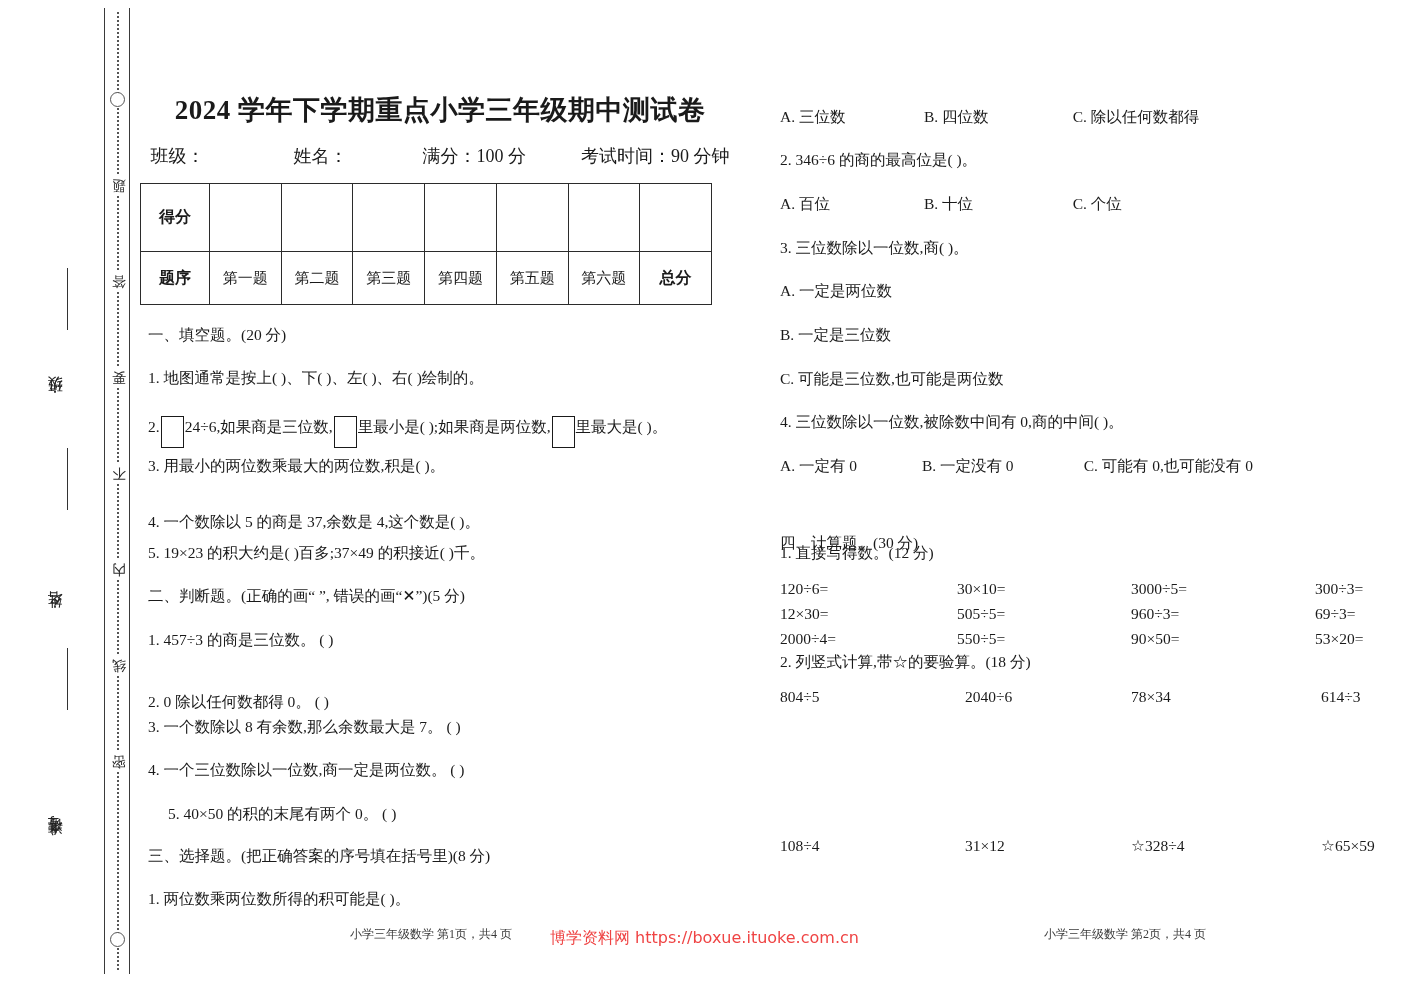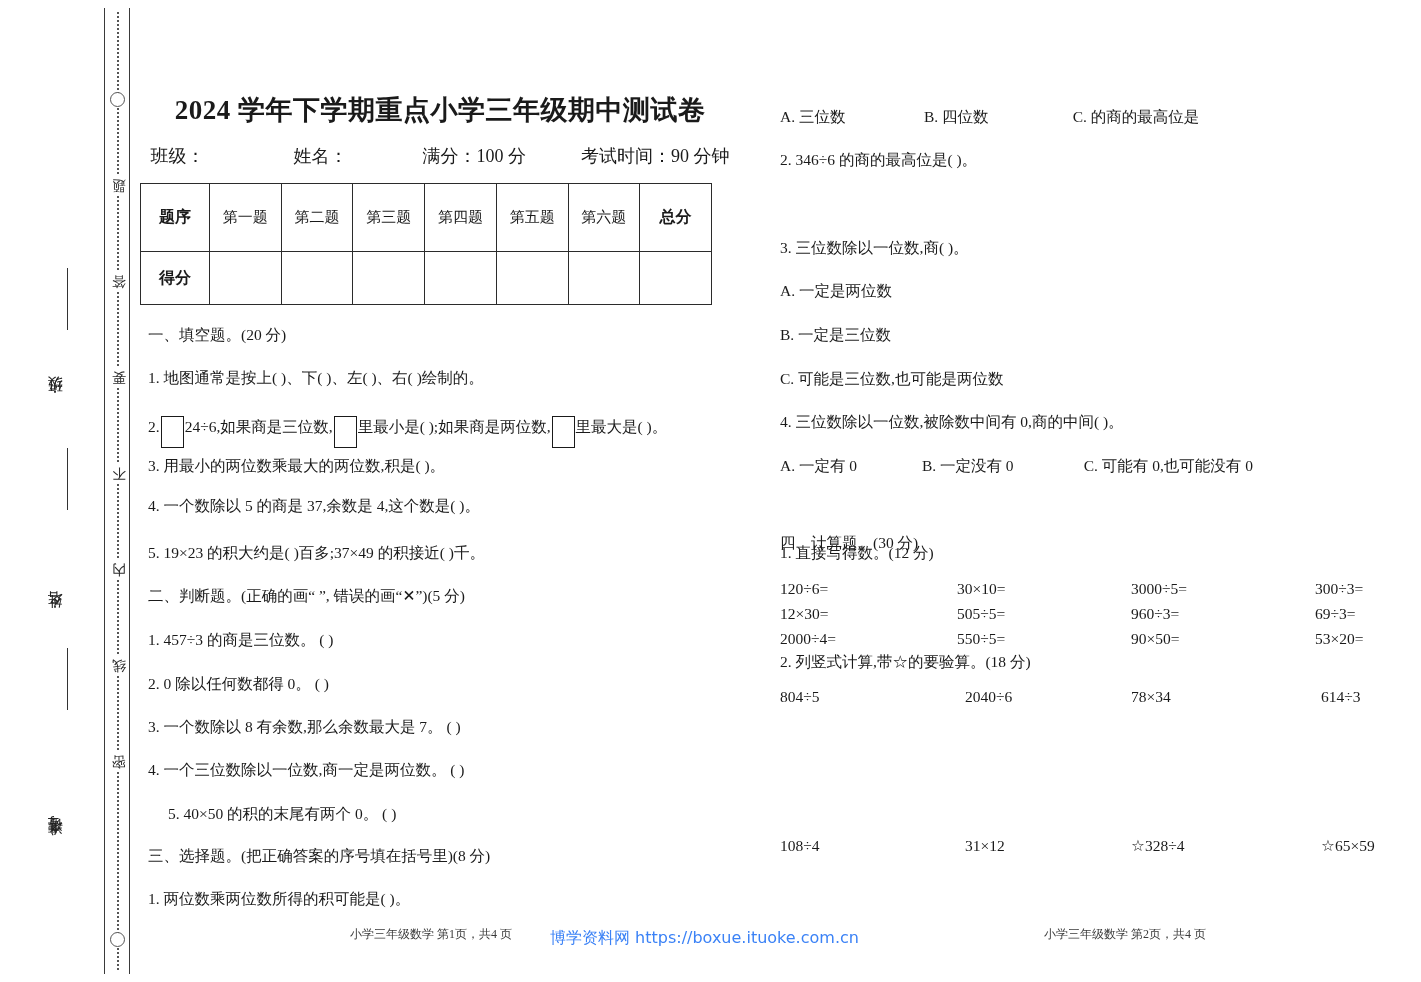--- a/index.html
+++ b/index.html
@@ -177,21 +177,21 @@
   .page-footer {
     position: absolute;
     font-size: 12px;
     color: #3a3a3a;
     white-space: nowrap;
   }
   #watermark {
     position: absolute;
     left: 550px; top: 928px;
     font-size: 16px;
-    color: #3b82f6;
+    color: #ef4444;
     font-family: "DejaVu Sans", "Liberation Sans", sans-serif;
     white-space: nowrap;
   }
 </style>
 </head>
 <body>
 
 <div id="seal-sidebar">
 
   <div class="seal-label-col">
@@ -231,78 +231,83 @@
     <span>姓名：</span>
     <span style="display:inline-block;width:30px"></span>
     <span>满分：100 分</span>
     <span style="display:inline-block;width:10px"></span>
     <span>考试时间：90 分钟</span>
   </div>
 
   <table id="score-table">
     <tbody>
       <tr>
+        <td class="hdr-cell">得分</td>
+        <td></td>
+        <td></td>
+        <td></td>
+        <td></td>
+        <td></td>
+        <td></td>
+        <td></td>
+      </tr>
+      <tr>
         <td class="hdr-cell">题序</td>
         <td>第一题</td>
         <td>第二题</td>
         <td>第三题</td>
         <td>第四题</td>
         <td>第五题</td>
         <td>第六题</td>
         <td class="total-cell">总分</td>
       </tr>
-      <tr>
-        <td class="hdr-cell">得分</td>
-        <td></td>
-        <td></td>
-        <td></td>
-        <td></td>
-        <td></td>
-        <td></td>
-        <td></td>
-      </tr>
     </tbody>
   </table>
 
   <div class="row sec-head" style="top:325px;">一、填空题。(20 分)</div>
 
   <div class="row q-line" style="top:368px;">1. 地图通常是按上(      )、下(      )、左(      )、右(      )绘制的。</div>
 
   <div class="row q-line" style="top:416px;">
     <span>2.</span><span class="blankbox"></span><span>24÷6,如果商是三位数,</span><span class="blankbox"></span><span>里最小是(        );如果商是两位数,</span><span class="blankbox"></span><span>里最大是(        )。</span>
   </div>
 
   <div class="row q-line" style="top:456px;">3. 用最小的两位数乘最大的两位数,积是(      )。</div>
-  <div class="row q-line" style="top:496px;">4. 一个数除以 5 的商是 37,余数是 4,这个数是(      )。</div>
+  <div class="row q-line" style="top:512px;">4. 一个数除以 5 的商是 37,余数是 4,这个数是(      )。</div>
   <div class="row q-line" style="top:543px;">5. 19×23 的积大约是(      )百多;37×49 的积接近(      )千。</div>
 
   <div class="row sec-head" style="top:586px;">二、判断题。(正确的画“  ”, 错误的画“✕”)(5 分)</div>
 
   <div class="row q-line" style="top:630px;">1. 457÷3 的商是三位数。    (        )</div>
-  <div class="row q-line" style="top:674px;">2. 0 除以任何数都得 0。        (        )</div>
+  <div class="row q-line" style="top:692px;">2. 0 除以任何数都得 0。        (        )</div>
   <div class="row q-line" style="top:717px;">3. 一个数除以 8 有余数,那么余数最大是 7。 (        )</div>
   <div class="row q-line" style="top:760px;">4. 一个三位数除以一位数,商一定是两位数。 (        )</div>
   <div class="row q-line" style="top:804px;margin-left:20px;">5. 40×50 的积的末尾有两个 0。      (        )</div>
 
   <div class="row sec-head" style="top:846px;">三、选择题。(把正确答案的序号填在括号里)(8 分)</div>
   <div class="row q-line" style="top:889px;">1. 两位数乘两位数所得的积可能是(        )。</div>
 
   <div class="page-footer" style="left:210px; top:926px;">小学三年级数学   第1页，共4 页</div>
 </div>
 
 <div id="page-right">
 
   <div class="row opt-line" style="top:107px;">
     <span class="opt" style="width:140px">A.  三位数</span>
     <span class="opt" style="width:145px">B.  四位数</span>
-    <span class="opt">C. 的商的最高位是</span>
+    <span class="opt">C. 除以任何数都得</span>
   </div>
 
   <div class="row q-line" style="top:150px;">2. 346÷6 的商的最高位是(        )。</div>
 
+  <div class="row opt-line" style="top:194px;">
+    <span class="opt" style="width:140px">A.  百位</span>
+    <span class="opt" style="width:145px">B.  十位</span>
+    <span class="opt">C.  个位</span>
+  </div>
 
   <div class="row q-line" style="top:238px;">3. 三位数除以一位数,商(        )。</div>
   <div class="row opt-line" style="top:281px;">A.  一定是两位数</div>
   <div class="row opt-line" style="top:325px;">B.  一定是三位数</div>
   <div class="row opt-line" style="top:369px;">C.  可能是三位数,也可能是两位数</div>
 
   <div class="row q-line" style="top:412px;">4. 三位数除以一位数,被除数中间有 0,商的中间(        )。</div>
 
   <div class="row opt-line" style="top:456px;">
     <span class="opt" style="width:138px">A.  一定有 0</span>

